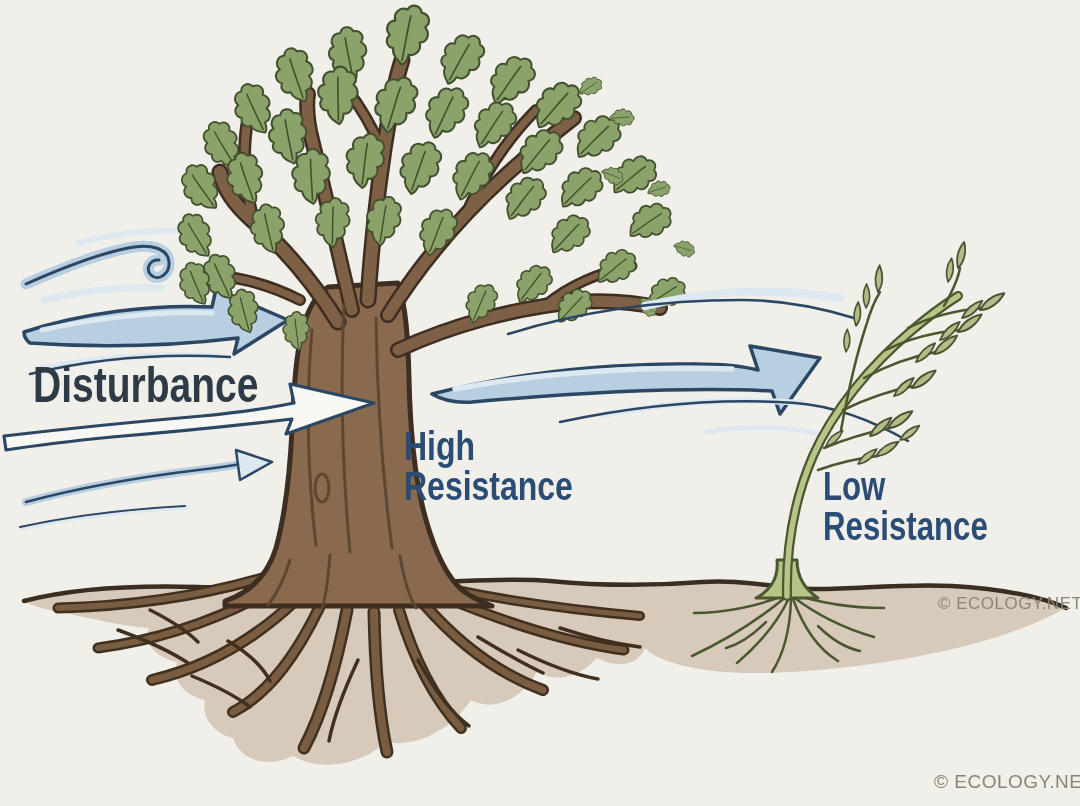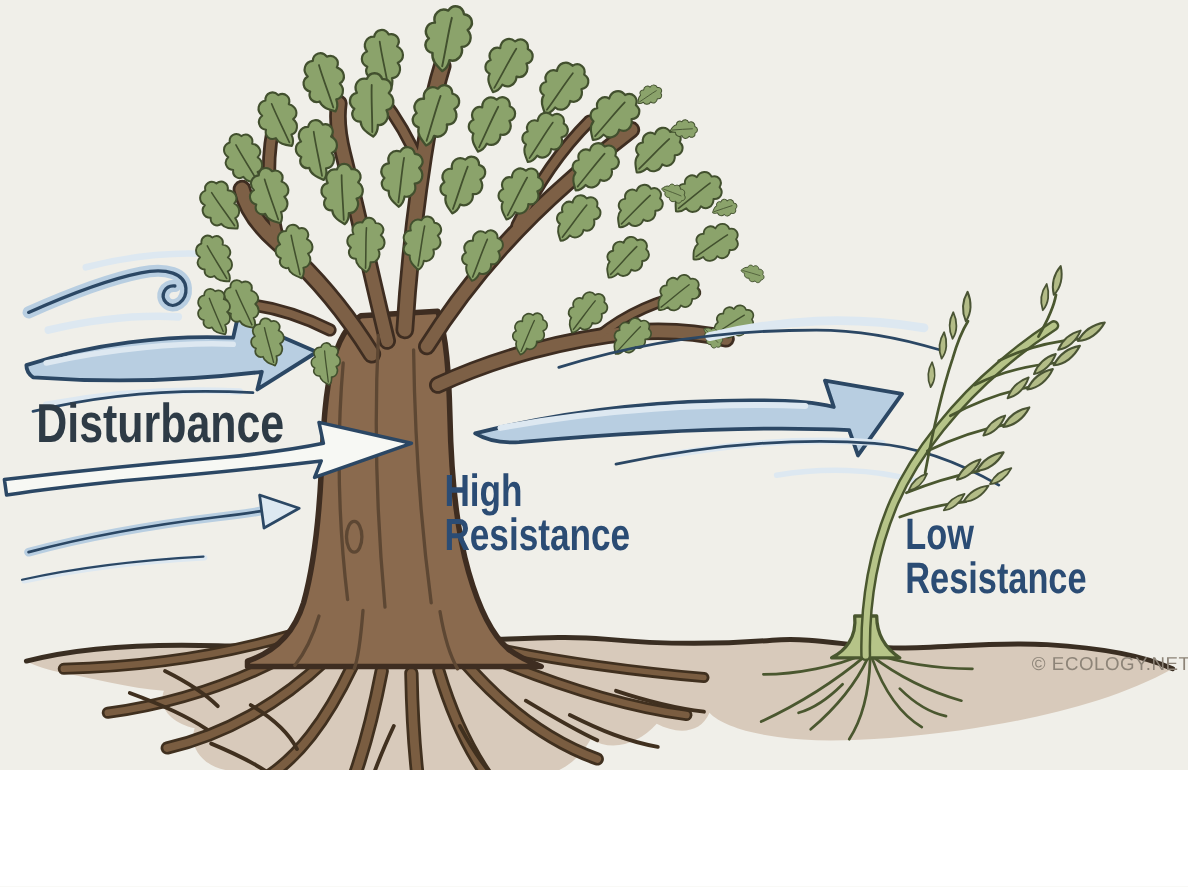--- a/index.html
+++ b/index.html
@@ -1,18 +1,18 @@
 <!DOCTYPE html>
 <html style="--background: #f0efe9; --wind-fill: #b8cee1; --wind-light: #dde8f1; --wind-outline: #2b4764; --white-arrow: #f7f8f4; --trunk-fill: #8a6a4e; --trunk-outline: #3e2d21; --branch-fill: #7d6046; --bark: #5d4733; --root-under: #40301f; --root-top: #7a5d41; --leaf-fill: #8ba36b; --leaf-outline: #42502e; --sap-stem: #b6c488; --sap-dark: #4a572f; --sap-leaf: #b3bc87; --sap-leaf-outline: #4a5434; --ground-fill: #d8cabb; --ground-outline: #3a2e22; --label-dark: #2e3b46; --label-navy: #2b4c74; --watermark: #8d8478;"><head>
 <meta charset="utf-8">
 <style>
   html,body{margin:0;padding:0;}
   .stage{
     position:relative;
-    width:1080px;height:700px;
+    width:1080px;height:806px;
     background:var(--background,#f0efe9);
     overflow:hidden;
     font-family:"Liberation Sans",sans-serif;
   }
   .stage svg{position:absolute;left:0;top:0;}
 
   
   .ground-fill{fill:var(--ground-fill);}
   .ground-line{stroke:var(--ground-outline);fill:none;stroke-width:4.5;stroke-linecap:round;}
   .root-under{stroke:var(--root-under);fill:none;stroke-linecap:round;}

